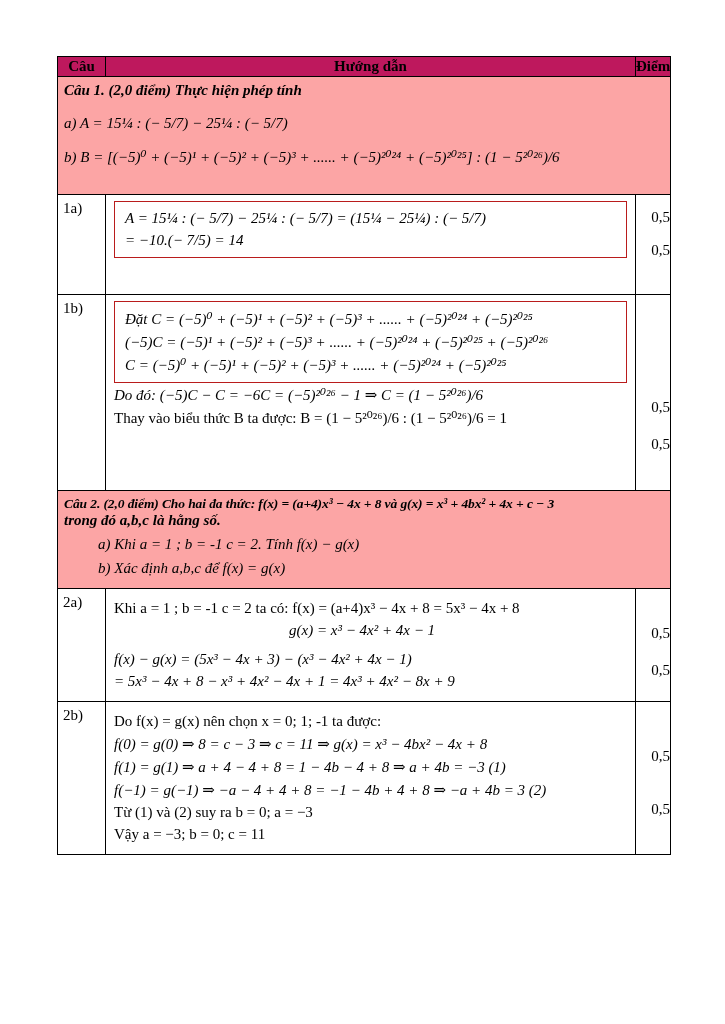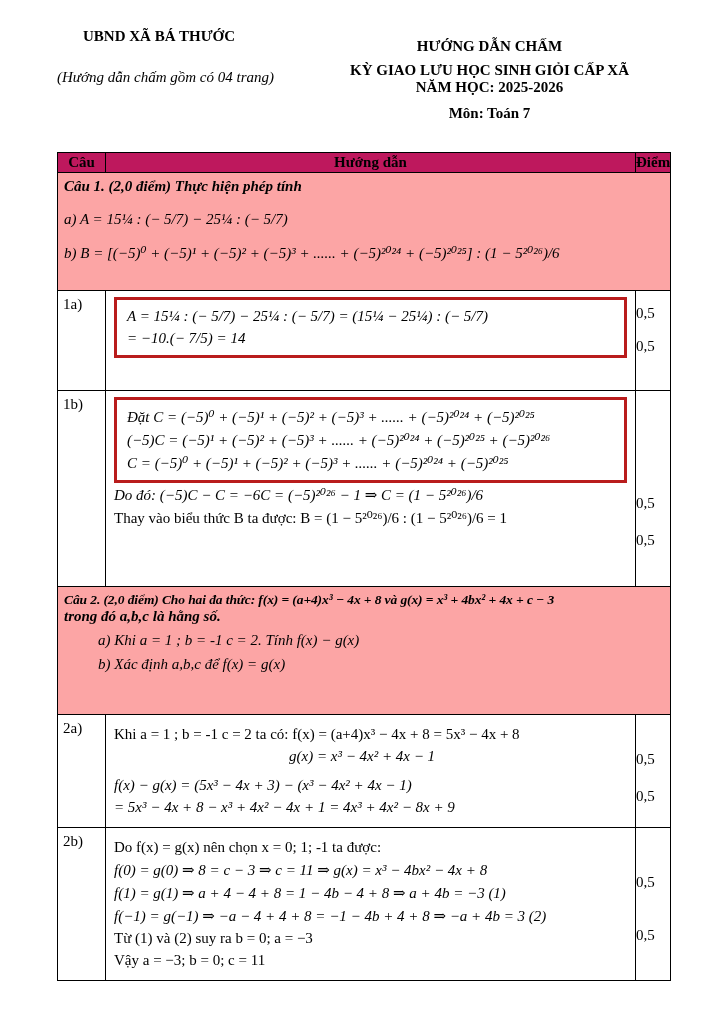--- a/index.html
+++ b/index.html
@@ -27,55 +27,43 @@
   .col-hd  { width:530px; }
   .col-diem{ width:35px; }
   .section-cell { background:#fca5a5; padding:5px 6px 8px 6px; }
   .s-title { font-weight:bold; font-style:italic; font-size:15px; }
   .s-title.tight { font-size:13.5px; letter-spacing:-0.1px; }
   .s-math { font-style:italic; font-size:15px; margin-top:16px; }
   .s-sub { font-weight:normal; font-style:italic; font-size:15px; margin-top:7px; padding-left:34px; }
   .cau-cell { padding:5px 0 0 5px; font-size:15px;margin-top:40px; }
   .hd-cell { padding:6px 8px; }
   .diem-cell { padding:0; }
-  .points { display:flex; flex-direction:column; align-items:flex-start; font-size:15px; }
+  .points { display:flex; flex-direction:column; align-items:flex-end; font-size:15px; }
   .m-line { font-size:15px; margin:5px 0; }
   .math { font-style:italic; }
   .text { font-style:normal; }
-  .boxed { border:3px solid #b91c1c; padding:3px 10px; }
+  .boxed { border:1px solid #b91c1c; padding:3px 10px; }
   .indent { padding-left:175px; }
   
   .r-sec1 { height:118px; }
   .row-1a { height:100px; }
   .row-1b { height:196px; }
-  .r-sec2 { height:128px; }
+  .r-sec2 { height:98px; }
   .row-2a { height:112px; }
   .row-2b { height:133px; }
   .row-1a .points { padding-top:14px; gap:16px; }
   .row-1b .points { padding-top:104px; gap:20px; }
   .row-2a .points { padding-top:36px; gap:20px; }
   .row-2b .points { padding-top:46px; gap:36px; }
 </style>
 </head>
 <body>
 
 <div class="page">
 
-  <div class="header">
-    <div class="header-left">
-      <div class="org">UBND XÃ BÁ THƯỚC</div>
-      <div class="note">(Hướng dẫn chấm gồm có 04 trang)</div>
-    </div>
-    <div class="header-right">
-      <div class="t1">HƯỚNG DẪN CHẤM</div>
-      <div class="t2">KỲ GIAO LƯU HỌC SINH GIỎI CẤP XÃ</div>
-      <div class="t3">NĂM HỌC: 2025-2026</div>
-      <div class="subject">Môn: Toán 7</div>
-    </div>
-  </div>
 
   <table class="grid">
     <thead>
       <tr>
         <th class="col-cau">Câu</th>
         <th class="col-hd">Hướng dẫn</th>
         <th class="col-diem">Điểm</th>
       </tr>
     </thead>
     <tbody>

